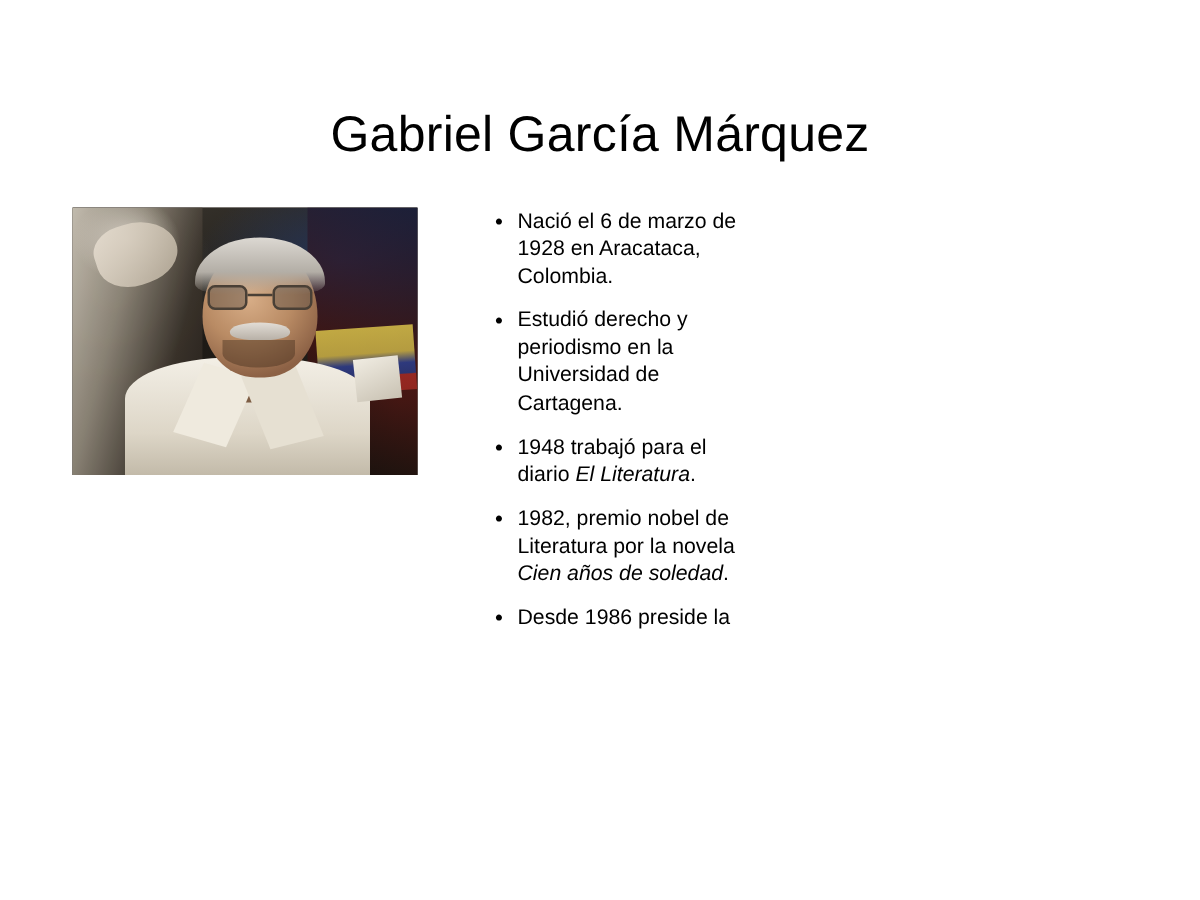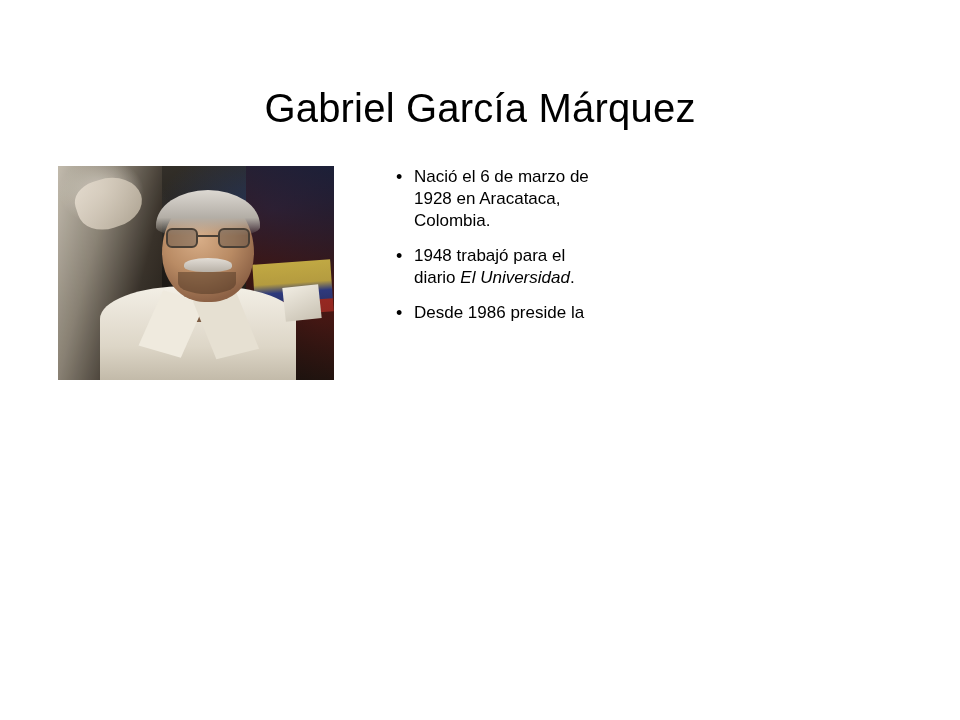--- a/index.html
+++ b/index.html
@@ -256,18 +256,20 @@
     <div class="glasses">
       <div class="lens l"></div>
       <div class="bridge"></div>
       <div class="lens r"></div>
     </div>
   </div>
 
   <div class="bullets">
     <ul id="bullet-list">
         <li><span>Nació el 6 de marzo de 1928 en Aracataca, Colombia.</span></li>
-        <li><span>1948 trabajó para el diario </span><i>El Universidad</i><span>.</span></li>
+        <li><span>Estudió derecho y periodismo en la Universidad de Cartagena.</span></li>
+        <li><span>1948 trabajó para el diario </span><i>El Literatura</i><span>.</span></li>
+        <li><span>1982, premio nobel de Literatura por la novela </span><i>Cien años de soledad</i><span>.</span></li>
         <li><span>Desde 1986 preside la </span></li>
       </ul>
   </div>
 
 </div>
 
 </body></html>

